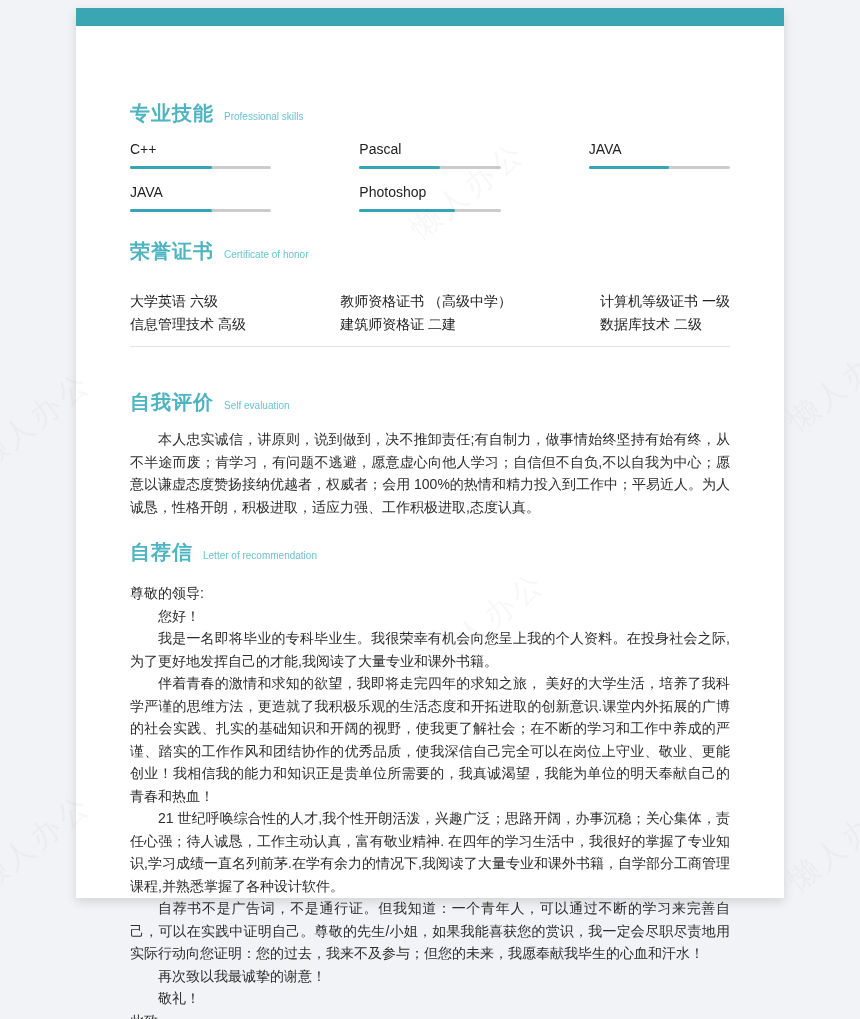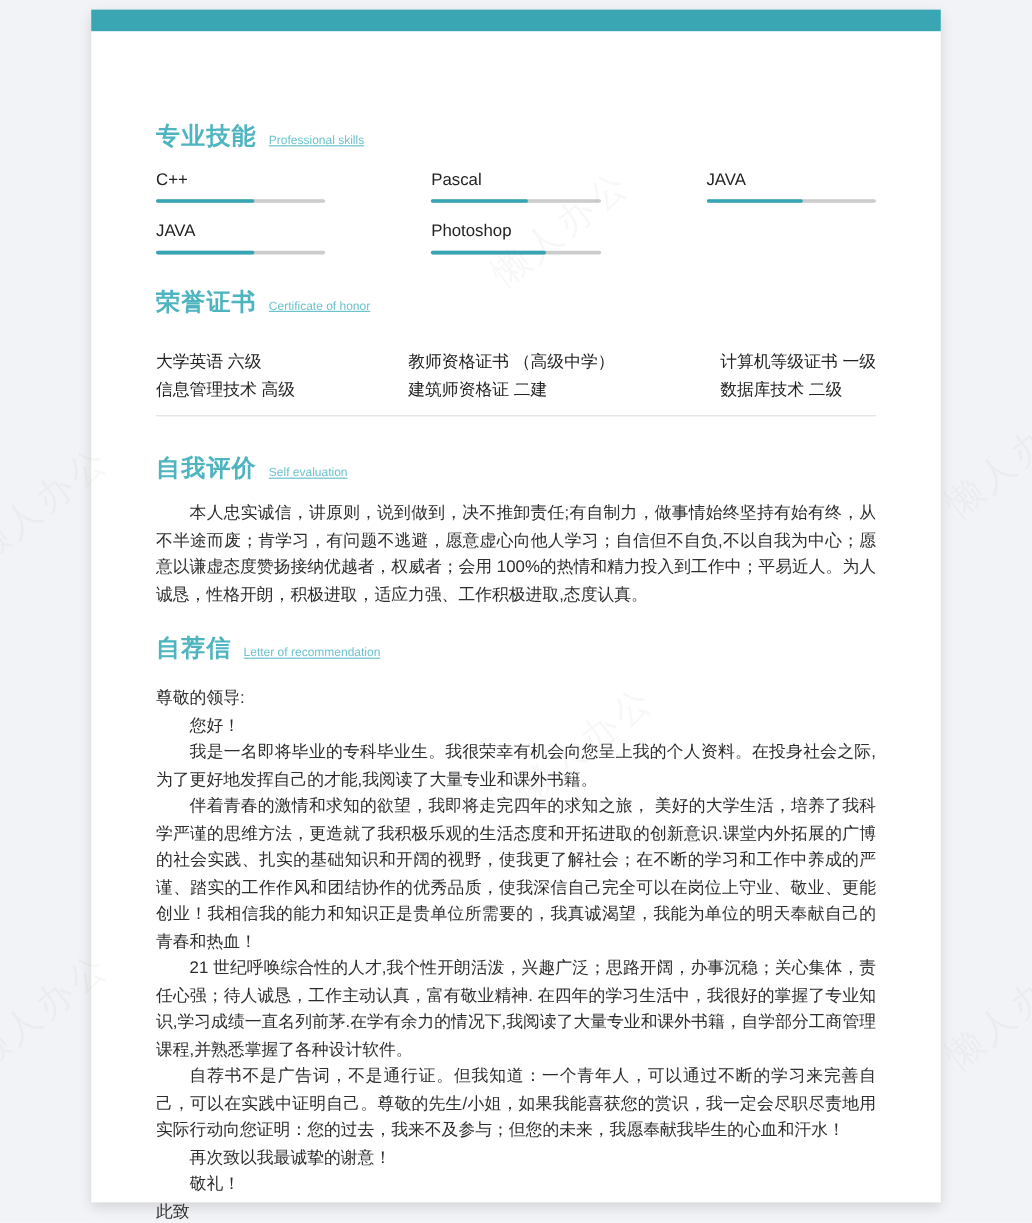--- a/index.html
+++ b/index.html
@@ -6,33 +6,33 @@
   html,body { width:860px; height:1019px; }
   body {
     background:#f2f3f6;
     font-family:"Liberation Sans","DejaVu Sans",sans-serif;
     overflow:hidden;
     position:relative;
     padding-top:8px;
   }
   .page {
     width:708px;
-    height:994px;
+    height:890px;
     margin:0 auto;
     background:#ffffff;
     box-shadow:0 4px 10px rgba(0,0,0,0.13);
     position:relative;
     z-index:1;
   }
   .topbar { height:18px; width:100%; }
   .content { padding:0 54px; }
 
   .section-title { display:flex; align-items:baseline; }
   .section-title .zh { font-size:20px; font-weight:bold; letter-spacing:1px; }
-  .section-title .en { font-size:10px; margin-left:10px;text-decoration:underline; }
+  .section-title .en { font-size:10px; margin-left:10px; }
 
   .skills-title { margin-top:74px; }
   .skills-grid {
     margin-top:14px;
     display:grid;
     grid-template-columns:repeat(3,1fr);
     column-gap:88px;
     row-gap:15px;
   }
   .skill-item .skill-label { font-size:14px; color:#222; }
@@ -44,21 +44,21 @@
     margin-top:28px;
     display:grid;
     grid-template-columns:repeat(3,1fr);
     column-gap:88px;
     row-gap:7px;
   }
   .honor-item { font-size:14px; color:#222; white-space:nowrap; line-height:16px; }
 
   .divider { border:none; border-top:1px solid #e2e2e2; margin-top:14px; }
 
-  .selfeval-title { margin-top:30px;text-align:right; }
+  .selfeval-title { margin-top:42px;text-align:right; }
   .body-text {
     font-size:14px;
     line-height:22.5px;
     color:#2d2d2d;
     text-align:justify;
   }
   .selfeval-para { margin-top:12px; text-indent:2em; }
 
   .letter-title { margin-top:21px; }
   .letter-body { margin-top:16px; }

